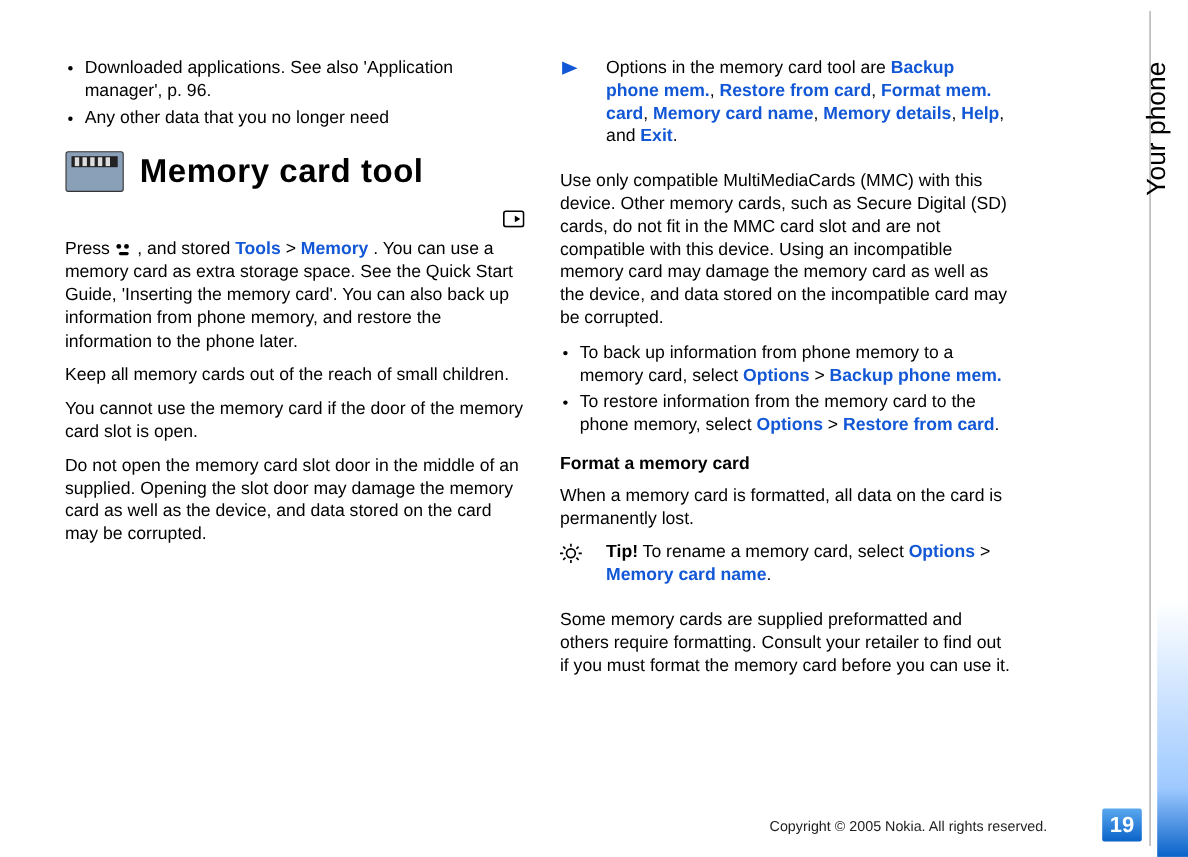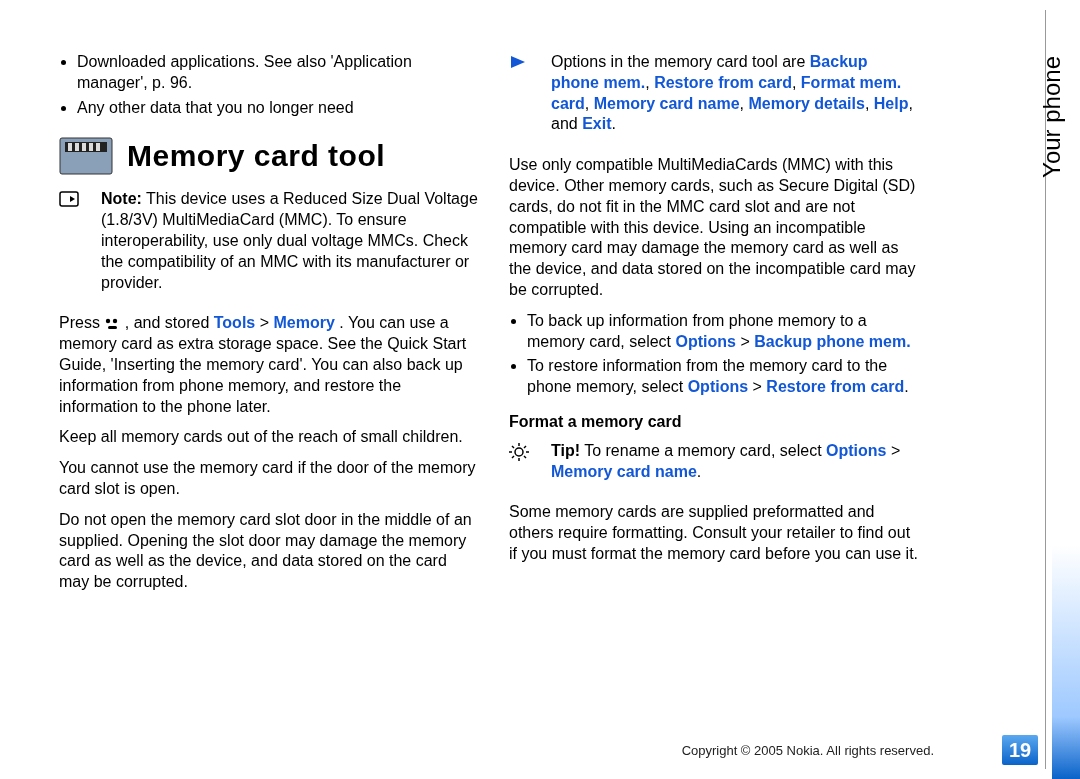--- a/index.html
+++ b/index.html
@@ -46,21 +46,21 @@
   .note-row{display:flex;align-items:flex-start;gap:20px;margin-bottom:10px;justify-content:flex-end;}
   .note-row .icon{flex:0 0 22px;margin-top:2px;}
   .note-row .txt{flex:1;}
   .tight{margin-bottom:10px;}
   .footer{
     position:absolute;
     right:42px;
     bottom:14px;
     display:flex;
     align-items:center;
-    gap:32px;
+    gap:14px;
     font-size:13px;
     color:#222;
   }
   .pagenum{
     width:36px;height:30px;
     background:linear-gradient(180deg,#5aa8ef 0%,#0a63c9 100%);
     color:#fff;
     font-weight:700;
     font-size:20px;
     display:flex;align-items:center;justify-content:center;
@@ -120,23 +120,20 @@
       <h2 class="section">Memory card tool</h2>
     </div>
 
     <div class="note-row">
       <span class="icon">
         <svg width="20" height="16" viewBox="0 0 20 16">
           <rect x="1" y="1" width="18" height="14" rx="2" fill="#fff" stroke="#000" stroke-width="1.5"></rect>
           <path d="M11 5 l5 3 l-5 3 z" fill="#000"></path>
         </svg>
       </span>
-      <p class="txt">
-        <b>Note:</b><span> This device uses a Reduced Size Dual Voltage (1.8/3V) MultiMediaCard (MMC). To ensure interoperability, use only dual voltage MMCs. Check the compatibility of an MMC with its manufacturer or provider.</span>
-      </p>
     </div>
 
     <p class="tight">
       <span>Press </span>
       <span style="display:inline-block;vertical-align:middle;">
         <svg width="16" height="14" viewBox="0 0 16 14">
           <circle cx="4" cy="4" r="2.2" fill="#000"></circle>
           <circle cx="11" cy="4" r="2.2" fill="#000"></circle>
           <rect x="4" y="9" width="9" height="3" rx="1.5" fill="#000"></rect>
         </svg>
@@ -183,20 +180,21 @@
       </li>
       <li>
         <span>To restore information from the memory card to the phone memory, select </span>
         <span class="link">Options</span>
         <span> &gt; </span>
         <span class="link">Restore from card</span><span>.</span>
       </li>
     </ul>
 
     <h3 class="sub">Format a memory card</h3>
+    <p>When a memory card is formatted, all data on the card is permanently lost.</p>
 
     <div class="note-row">
       <span class="icon">
         <svg width="20" height="18" viewBox="0 0 20 18">
           <circle cx="10" cy="9" r="4" fill="none" stroke="#000" stroke-width="1.5"></circle>
           <line x1="10" y1="0" x2="10" y2="3" stroke="#000" stroke-width="1.5"></line>
           <line x1="10" y1="15" x2="10" y2="18" stroke="#000" stroke-width="1.5"></line>
           <line x1="0" y1="9" x2="3" y2="9" stroke="#000" stroke-width="1.5"></line>
           <line x1="17" y1="9" x2="20" y2="9" stroke="#000" stroke-width="1.5"></line>
           <line x1="3" y1="3" x2="5" y2="5" stroke="#000" stroke-width="1.5"></line>

